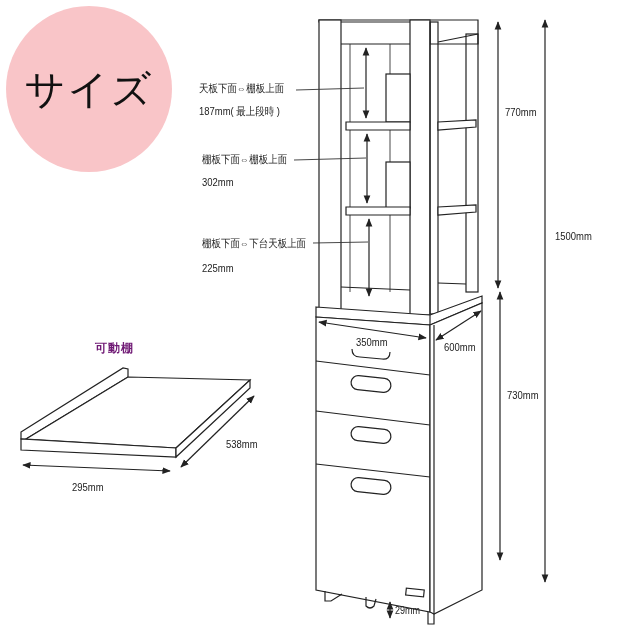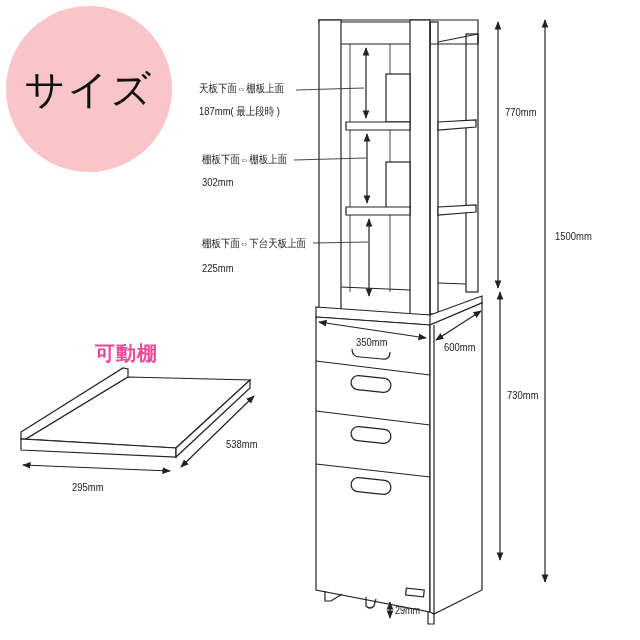--- a/index.html
+++ b/index.html
@@ -6,21 +6,21 @@
     body { width: 640px; height: 640px; position: relative; overflow: hidden; font-family: "DejaVu Sans", sans-serif; }
     #stage { position: absolute; left: 0; top: 0; width: 640px; height: 596px; }
     .badge {
       position: absolute; left: 6px; top: 6px; width: 166px; height: 166px;
       border-radius: 50%; background: #f9c5c8;
       display: flex; align-items: center; justify-content: center;
     }
     .badge-text { font-size: 40px; color: #111; letter-spacing: 2px; font-family: "DejaVu Sans", sans-serif; }
     .lbl { position: absolute; color: #222; font-family: "Liberation Sans", sans-serif; font-size: 11px; white-space: nowrap; transform: scaleX(0.86); transform-origin: left center; }
     .lbl-sm { font-size: 10.5px; }
-    .title-shelf { position: absolute; left: 95px; top: 340px; font-size: 20px; font-weight: bold; color: #ec4899; font-family: "DejaVu Sans", sans-serif; letter-spacing: 1px; }
+    .title-shelf { position: absolute; left: 95px; top: 340px; font-size: 12px; font-weight: bold; color: #701a75; font-family: "DejaVu Sans", sans-serif; letter-spacing: 1px; }
     svg { position: absolute; left: 0; top: 0; }
     .ln { stroke: #222; fill: none; stroke-width: 1.2; }
     .thin { stroke: #333; fill: none; stroke-width: 0.9; }
     .fill-w { fill: #fff; stroke: #222; stroke-width: 1.2; }
   </style>
 </head>
 <body>
 
 <div id="stage">
 

